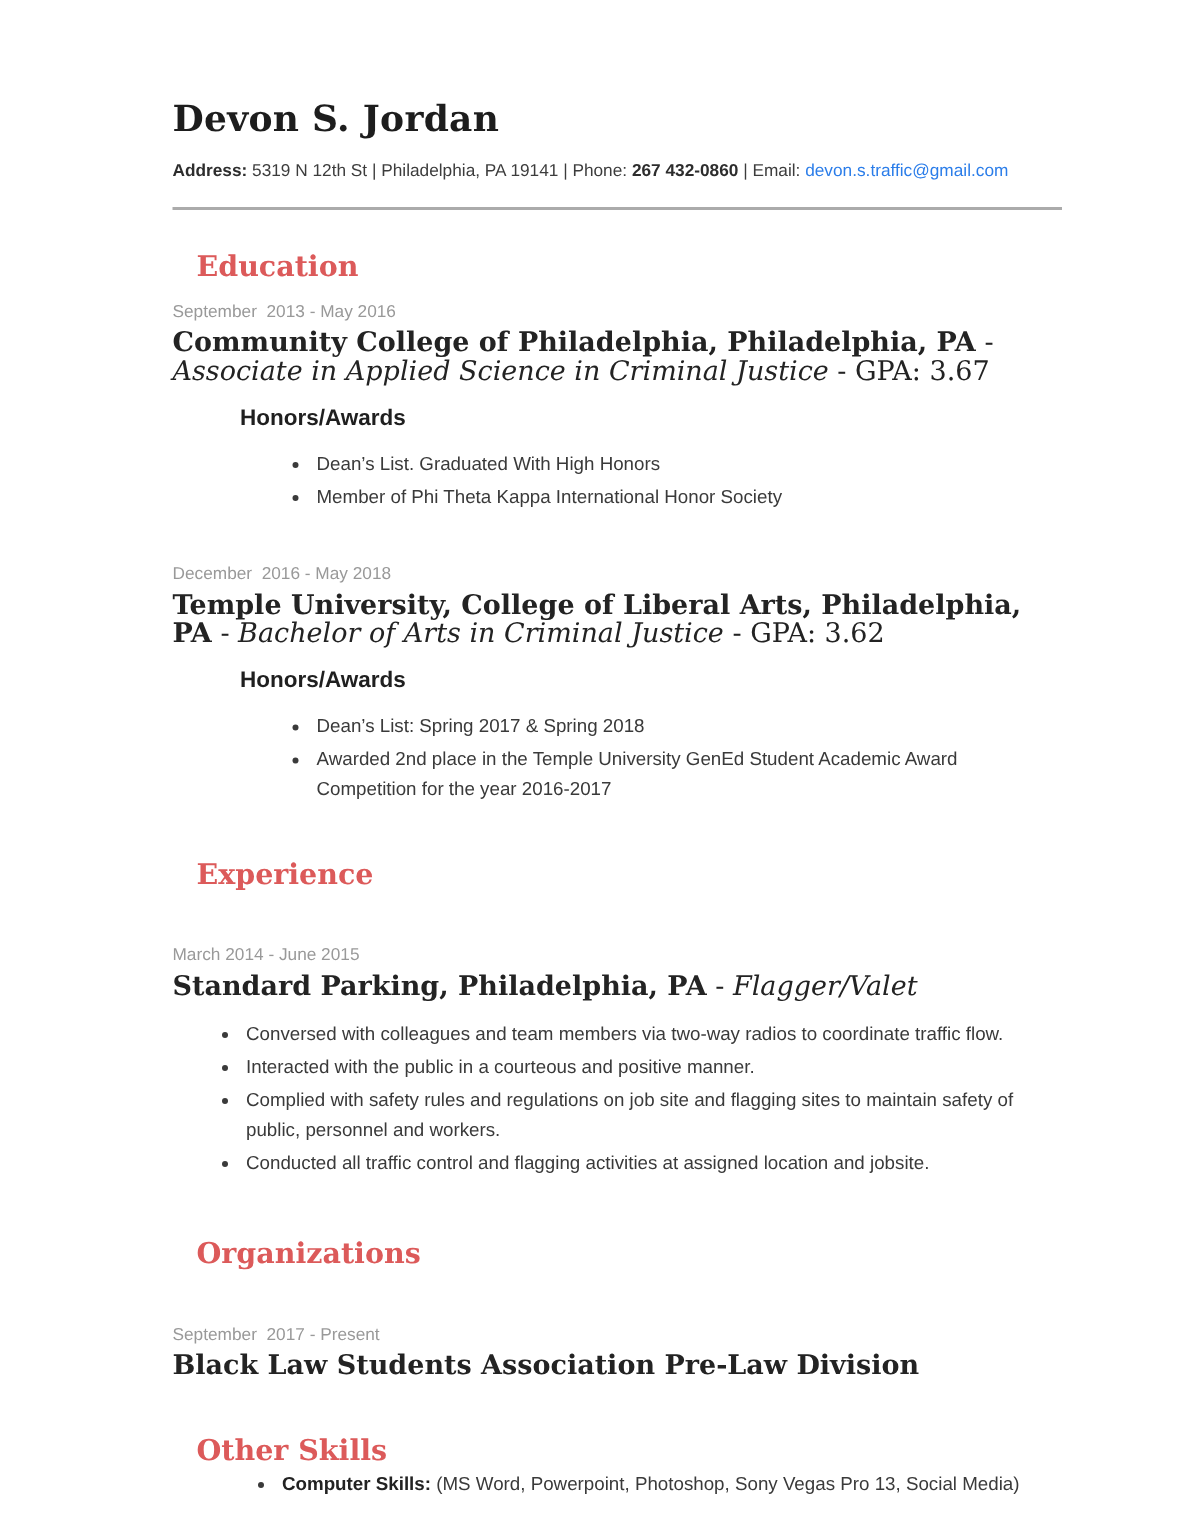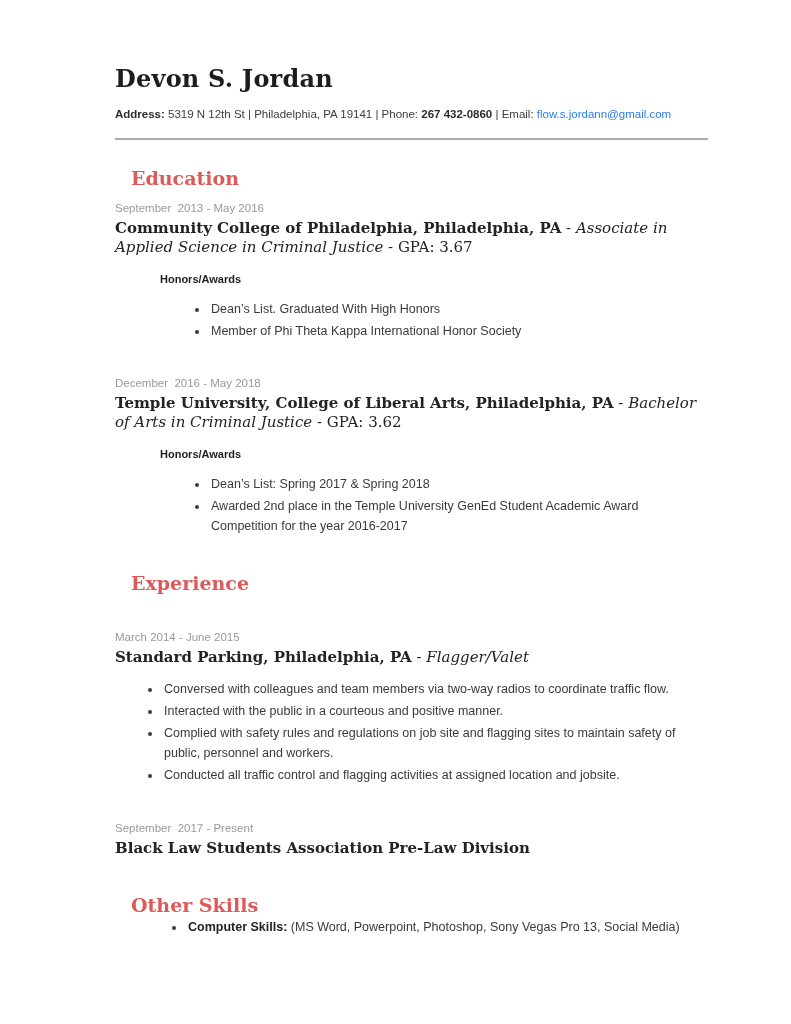--- a/index.html
+++ b/index.html
@@ -66,32 +66,32 @@
   .dates{
     font-size:11.5px;
     line-height:13px;
     color:var(--date);
     margin:0 0 4px 0;
     white-space:pre-wrap;
   }
   .entry-title{
     font-family:"DejaVu Serif",serif;
     font-weight:normal;
-    font-size:15px;
+    font-size:18px;
     line-height:19px;
     color:var(--title);
     margin:0 0 15px 0;
   }
   .entry-title .org-strong{font-weight:bold;}
   .entry-title em{font-style:italic;}
   .entry-title .gpa{font-style:normal;font-weight:normal;}
   .entry{margin:0 0 36px 0;}
   .entry.last{margin-bottom:0;margin-top:37px;}
   .sub-heading{
-    font-size:11px;
+    font-size:15px;
     line-height:14px;
     font-weight:bold;
     color:#1f1f1f;
     margin:0 0 13px 45px;
   }
   
   ul{
     margin:0;
     list-style:disc;
   }
@@ -107,21 +107,21 @@
   ul.skills-list{padding-left:71px;margin-top:1px;}
   .skills-list b{font-weight:bold;color:#222;}
 </style>
 </head>
 <body>
 
 <div class="page">
 
   <h1 class="name">Devon S. Jordan</h1>
   <p class="contact">
-    <b>Address:</b><span> 5319 N 12th St | Philadelphia, PA 19141 | Phone: </span><b>267 432-0860</b><span> | Email: </span><a href="#">flow.s.jordann@gmail.com</a>
+    <b>Address:</b><span> 5319 N 12th St | Philadelphia, PA 19141 | Phone: </span><b>267 432-0860</b><span> | Email: </span><a href="#">devon.s.traffic@gmail.com</a>
   </p>
   <hr class="rule">
 
   <h2 class="section-heading">Education</h2>
 
   <div class="entry">
     <p class="dates">September  2013 - May 2016</p>
     <h3 class="entry-title"><span class="org-strong">Community College of Philadelphia, Philadelphia, PA</span><span> - </span><em>Associate in Applied Science in Criminal Justice</em><span> - </span><span class="gpa">GPA: 3.67</span></h3>
     <h4 class="sub-heading">Honors/Awards</h4>
     <ul class="honors-list">
@@ -146,20 +146,21 @@
     <p class="dates">March 2014 - June 2015</p>
     <h3 class="entry-title" style="margin-bottom:12px"><span class="org-strong">Standard Parking, Philadelphia, PA</span><span> - </span><em>Flagger/Valet</em></h3>
     <ul class="experience-list">
       <li>Conversed with colleagues and team members via two-way radios to coordinate traffic flow.</li>
       <li>Interacted with the public in a courteous and positive manner.</li>
       <li>Complied with safety rules and regulations on job site and flagging sites to maintain safety of public, personnel and workers.</li>
       <li>Conducted all traffic control and flagging activities at assigned location and jobsite.</li>
     </ul>
   </div>
 
+  <h2 class="section-heading organizations">Organizations</h2>
 
   <div class="entry last">
     <p class="dates">September  2017 - Present</p>
     <h3 class="entry-title" style="margin-bottom:0"><span class="org-strong">Black Law Students Association Pre-Law Division</span></h3>
   </div>
 
   <h2 class="section-heading other-skills">Other Skills</h2>
   <ul class="skills-list">
     <li><b>Computer Skills:</b><span> (MS Word, Powerpoint, Photoshop, Sony Vegas Pro 13, Social Media)</span></li>
   </ul>

